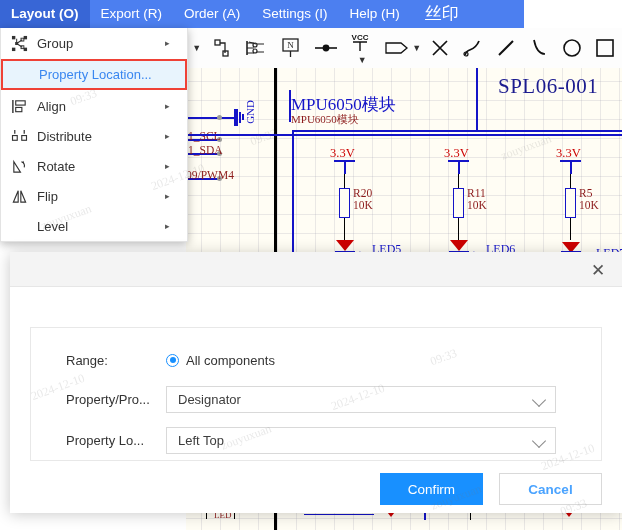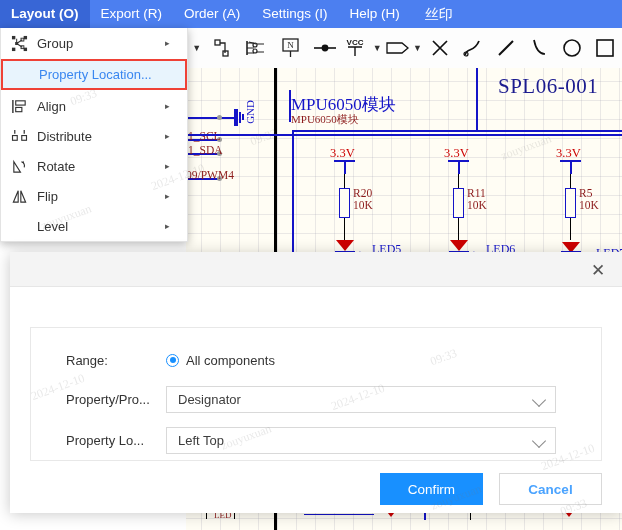--- a/index.html
+++ b/index.html
@@ -5,31 +5,31 @@
   html,body{margin:0;padding:0;}
   body{
     width:622px;height:530px;overflow:hidden;position:relative;
     font-family:"Liberation Sans", sans-serif;
     background:#ffffff;
     -webkit-font-smoothing:antialiased;
   }
 
   
   #menubar{
-    position:absolute;left:0;top:0;width:622px;height:28px;
+    position:absolute;left:0;top:0;width:524px;height:28px;
     background:#4c7ff0;
     display:flex;align-items:flex-end;
   }
   .menu-item{
     height:28px;line-height:28px;padding:0 11px;
     color:#ffffff;font-size:13.5px;white-space:nowrap;
     cursor:default;
   }
   .menu-item.active{background:#3866d6;font-weight:bold;}
-  .menu-item.cn{font-size:14px;padding-left:14px;}
+  .menu-item.cn{font-size:17px;padding-left:14px;}
 
   
   #toolbar{
     position:absolute;left:186px;top:28px;width:436px;height:40px;
     background:#fdfdfd;border-bottom:1px solid #d8d8d8;
     display:flex;align-items:center;
   }
   .tb{
     display:flex;align-items:center;justify-content:center;
     height:40px;color:#2b2b2b;
@@ -199,21 +199,21 @@
       <text x="11.5" y="12" font-size="9" text-anchor="middle" fill="#222" font-family="Liberation Serif, serif">N</text>
       <path d="M11.5 15 V21" stroke="#222" stroke-width="1.3"></path>
     </svg>
   </div>
   <div class="tb" style="width:36px;">
     <svg width="26" height="14" viewBox="0 0 26 14">
       <path d="M2 7 H24" stroke="#111" stroke-width="1.6"></path>
       <circle cx="13" cy="7" r="3.4" fill="#111"></circle>
     </svg>
   </div>
-  <div class="tb" style="width:42px;">
+  <div class="tb" style="width:42px;flex-direction:column;">
     <svg width="30" height="24" viewBox="0 0 30 24">
       <text x="13" y="9" font-size="8" text-anchor="middle" fill="#111" font-family="Liberation Sans, sans-serif" font-weight="bold">VCC</text>
       <path d="M13 11 V20 M6 11 H20" stroke="#111" stroke-width="1.4"></path>
     </svg>
     <span class="caret">▼</span>
   </div>
   <div class="tb" style="width:46px;">
     <svg width="28" height="16" viewBox="0 0 28 16">
       <path d="M3 3 H18 L24 8 L18 13 H3 Z" fill="none" stroke="#111" stroke-width="1.3"></path>
     </svg>

